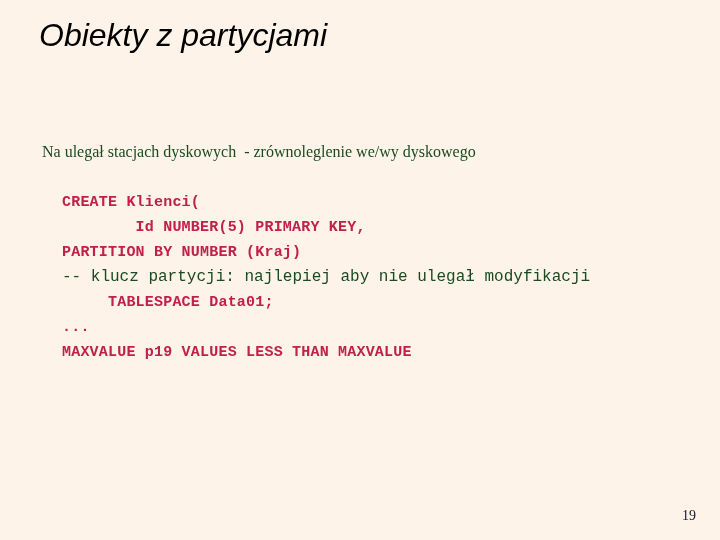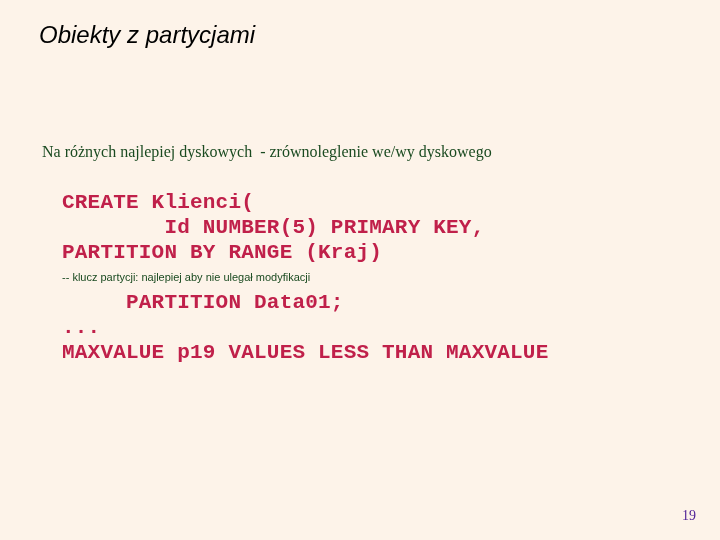--- a/index.html
+++ b/index.html
@@ -26,21 +26,21 @@
   .title-block {
     position: absolute;
     left: 39px;
     top: 13px;
     width: 640px;
   }
   .title-line {
     font-family: "Liberation Sans", sans-serif;
     font-style: italic;
     font-weight: 400;
-    font-size: 24px;
+    font-size: 32px;
     line-height: 44px;
     color: #000000;
     letter-spacing: 0px;
     white-space: pre;
   }
 
   
   .subtitle {
     position: absolute;
     left: 42px;
@@ -55,61 +55,61 @@
   
   .code-block {
     position: absolute;
     left: 62px;
     top: 190px;
     width: 620px;
   }
   .code-line {
     font-family: "Liberation Mono", "DejaVu Sans Mono", monospace;
     font-weight: bold;
-    font-size: 21px;
+    font-size: 15px;
     line-height: 25px;
     color: #c0204a;
     white-space: pre;
     letter-spacing: 0.2px;
   }
   .code-line.comment {
-    font-family: Liberation Sans, sans-serif;
+    font-family: Liberation Mono, monospace;
     font-weight: normal;
-    font-size: 11px;
+    font-size: 16px;
     color: #1a4a20;
     letter-spacing: 0px;
   }
 
   
   .page-number {
     position: absolute;
     right: 24px;
     bottom: 16px;
     font-family: "Liberation Serif", serif;
     font-size: 14px;
-    color: #4c1d95;
+    color: #0f172a;
     line-height: 16px;
   }
 </style>
 </head>
 <body>
 
 <div class="slide">
 
   <div class="title-block">
     <div class="title-line">Obiekty z partycjami</div>
   </div>
 
-  <div class="subtitle">Na różnych najlepiej dyskowych  - zrównoleglenie we/wy dyskowego</div>
+  <div class="subtitle">Na ulegał stacjach dyskowych  - zrównoleglenie we/wy dyskowego</div>
 
   <div class="code-block">
     <div class="code-line">CREATE Klienci(</div>
     <div class="code-line">        Id NUMBER(5) PRIMARY KEY,</div>
-    <div class="code-line">PARTITION BY RANGE (Kraj)</div>
+    <div class="code-line">PARTITION BY NUMBER (Kraj)</div>
     <div class="code-line comment">-- klucz partycji: najlepiej aby nie ulegał modyfikacji</div>
-    <div class="code-line">     PARTITION Data01;</div>
+    <div class="code-line">     TABLESPACE Data01;</div>
     <div class="code-line">...</div>
     <div class="code-line">MAXVALUE p19 VALUES LESS THAN MAXVALUE</div>
   </div>
 
   <div class="page-number">19</div>
 
 </div>
 
 </body></html>

